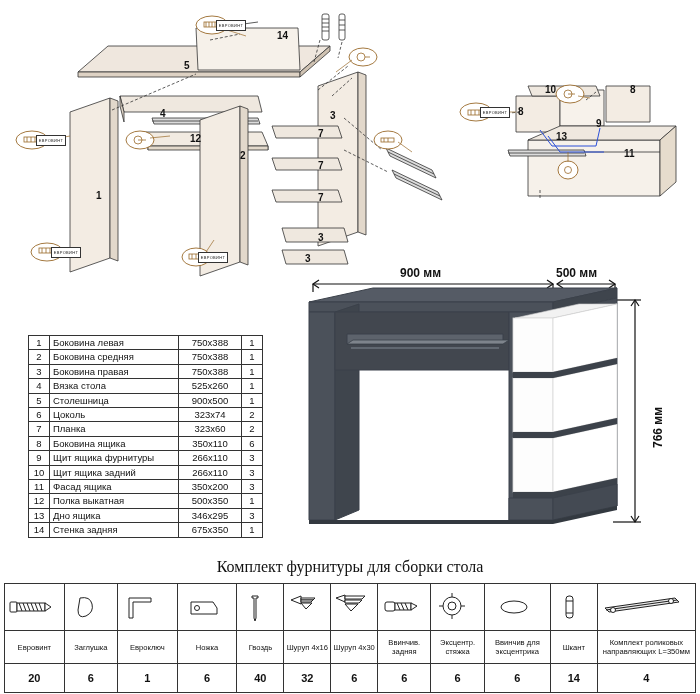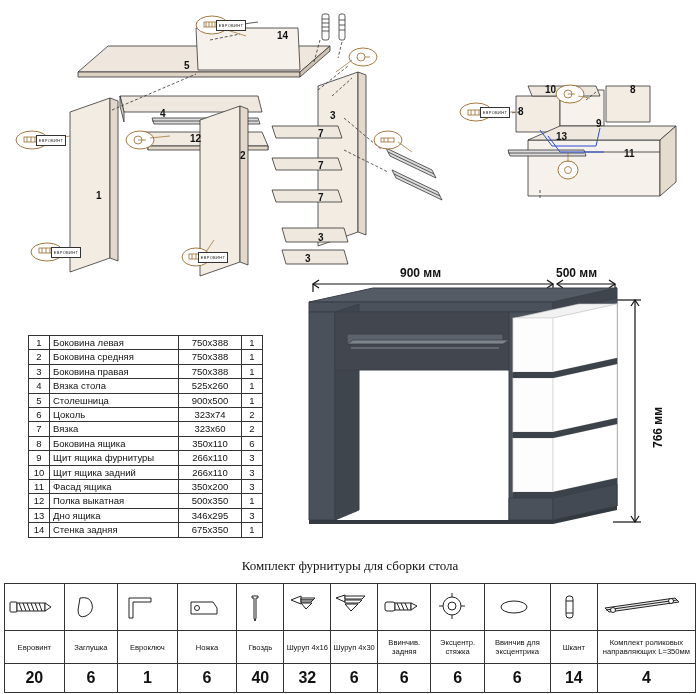--- a/index.html
+++ b/index.html
@@ -47,31 +47,31 @@
   .dimlabel{
     position:absolute;font-size:12px;font-weight:bold;color:#111;
   }
   .vert{
     transform:rotate(-90deg);transform-origin:left top;white-space:nowrap;
   }
 
   
   .kit-title{
     position:absolute;left:0;top:558px;width:700px;text-align:center;
-    font-size:13px;font-family:"Liberation Serif", serif;color:#111;
+    font-size:16px;font-family:"Liberation Serif", serif;color:#111;
   }
   .kit{
     position:absolute;left:4px;top:583px;width:692px;
     border-collapse:collapse;table-layout:fixed;
     font-family:"Liberation Sans", sans-serif;
   }
   .kit td{border:1px solid #333;text-align:center;vertical-align:middle;}
   .kit tr.icons td{height:44px;}
   .kit tr.names td{height:30px;font-size:7.6px;line-height:9px;padding:1px;}
-  .kit tr.qty td{height:26px;font-size:16px;font-weight:bold;}
+  .kit tr.qty td{height:26px;font-size:11px;font-weight:bold;}
 
   svg{display:block;}
 </style>
 </head>
 <body>
 
 <div class="stage">
 
   <div class="expl">
     <svg width="700" height="285" viewBox="0 0 700 285">
@@ -298,21 +298,21 @@
         <td class="c4">1</td>
       </tr>
       <tr>
         <td class="c1">6</td>
         <td class="c2">Цоколь</td>
         <td class="c3">323x74</td>
         <td class="c4">2</td>
       </tr>
       <tr>
         <td class="c1">7</td>
-        <td class="c2">Вязка</td>
+        <td class="c2">Планка</td>
         <td class="c3">323x60</td>
         <td class="c4">2</td>
       </tr>
       <tr>
         <td class="c1">8</td>
         <td class="c2">Боковина ящика</td>
         <td class="c3">350x110</td>
         <td class="c4">6</td>
       </tr>
       <tr>

